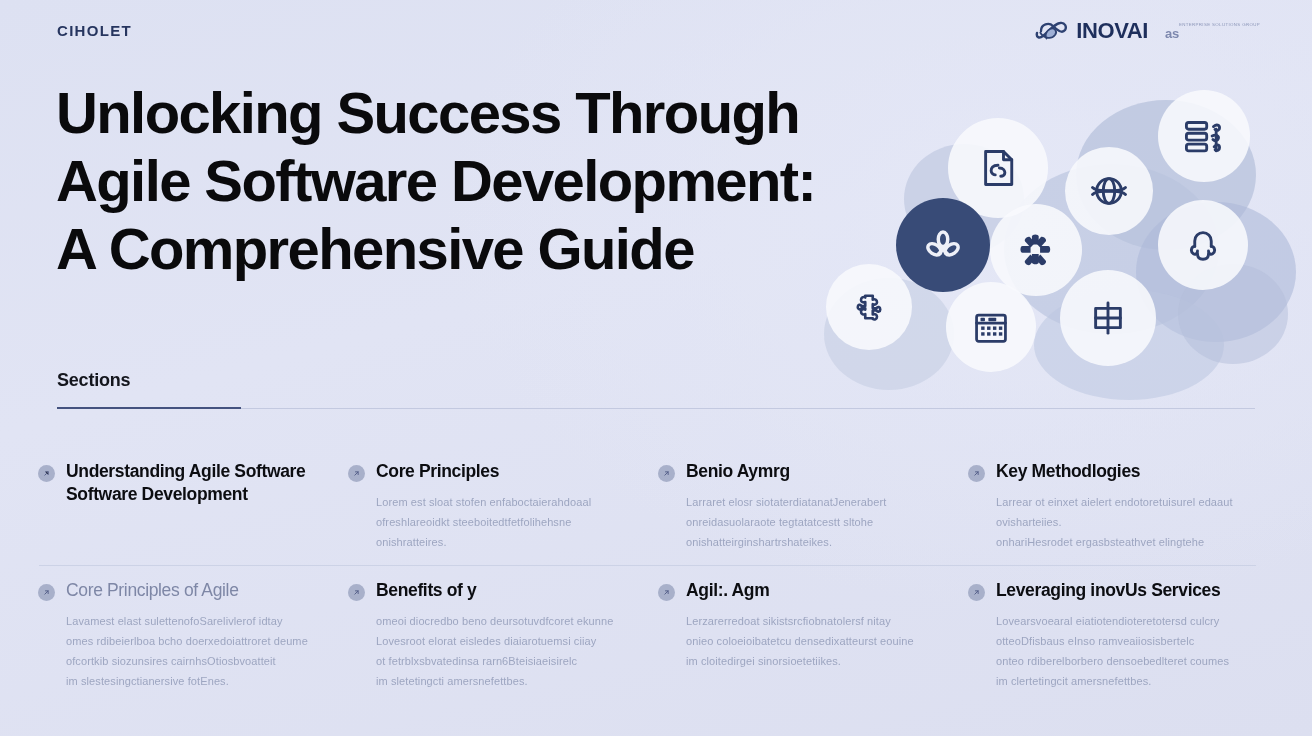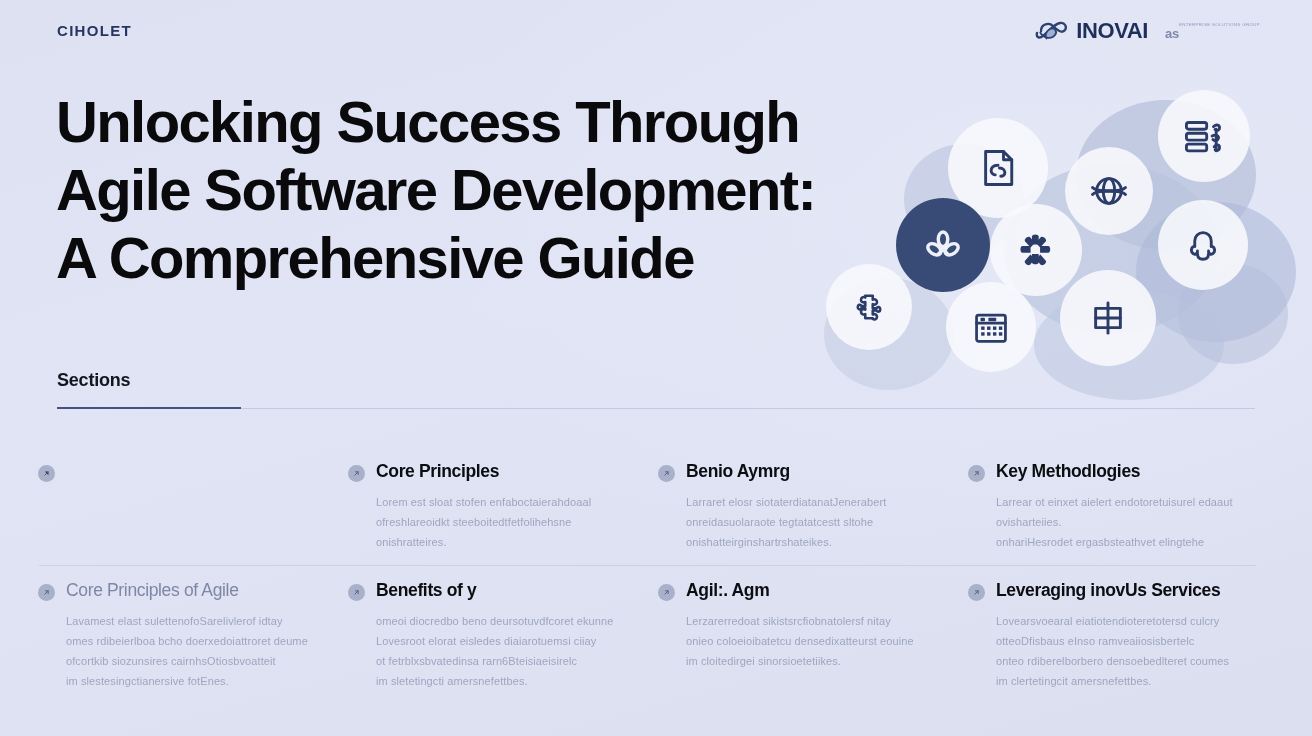--- a/index.html
+++ b/index.html
@@ -40,21 +40,21 @@
   }
   .logo-sub-word {
     font-size:13px; font-weight:bold; color:#7d88ae; margin-left:17px; letter-spacing:-0.3px;
   }
   .logo-tagline {
     font-size:4.4px; color:#8c96b8; letter-spacing:0.35px;
     margin-top:3px; white-space:nowrap; filter:blur(0.45px);
   }
   
   .title {
-    position:absolute; left:56px; top:88px; width:790px;
+    position:absolute; left:56px; top:79px; width:790px;
     font-size:58px; line-height:68px; font-weight:bold;
     letter-spacing:-1.6px; color:#0a0a0c;
   }
   .title span { display:block; }
   
   .sections-label {
     position:absolute; left:57px; top:370px;
     font-size:18px; font-weight:bold; color:#14161d; letter-spacing:-0.2px;
   }
   .sections-rule {
@@ -253,20 +253,24 @@
     <div class="row row-1">
 
       <div class="card">
         <div class="bullet">
           <svg viewBox="0 0 12 12">
               <path d="M3.8 8.2 L8.2 3.8 M4.6 3.8 H8.2 V7.4" stroke="#5d6party" fill="none"></path>
               <path d="M3.8 8.2 L8.2 3.8 M4.6 3.8 H8.2 V7.4" stroke="#5c6party"></path>
               <path d="M3.8 8.2 L8.2 3.8 M4.6 3.8 H8.2 V7.4" stroke="#55608a" stroke-width="1.3" fill="none" stroke-linecap="round" stroke-linejoin="round"></path>
             </svg>
         </div>
+        <div class="card-body">
+          <div class="card-title">Understanding Agile Software Software Development</div>
+          <div class="card-text"></div>
+        </div>
       </div>
 
       <div class="card">
         <div class="bullet">
           <svg viewBox="0 0 12 12">
               <path d="M3.8 8.2 L8.2 3.8 M4.6 3.8 H8.2 V7.4" stroke="#55608a" stroke-width="1.3" fill="none" stroke-linecap="round" stroke-linejoin="round"></path>
             </svg>
         </div>
         <div class="card-body">
           <div class="card-title">Core Principles</div>

